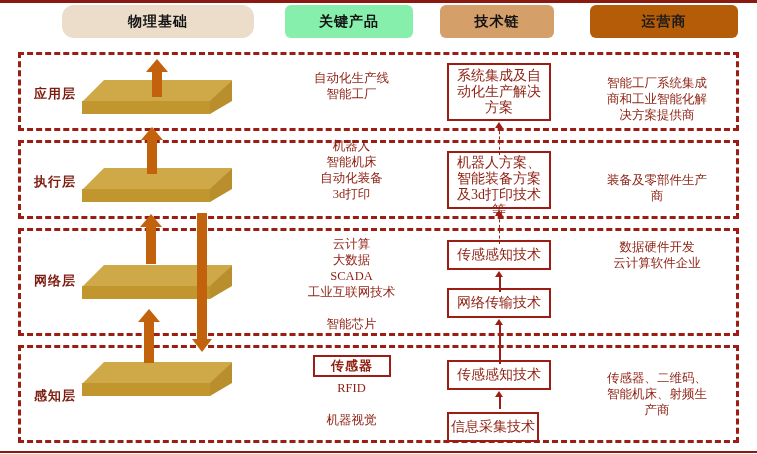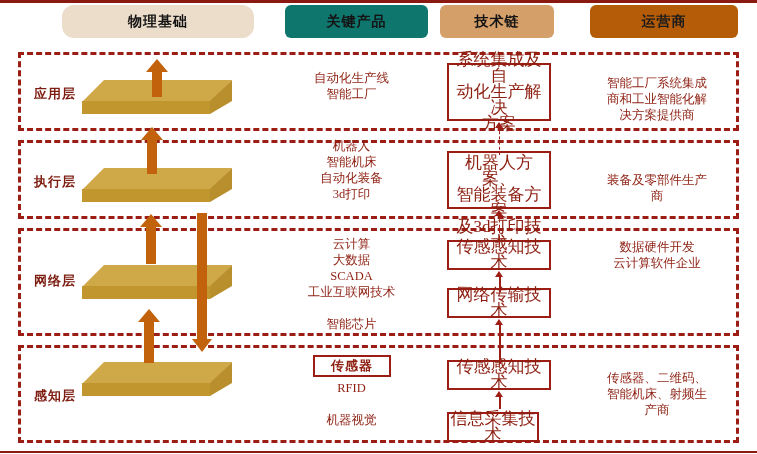--- a/index.html
+++ b/index.html
@@ -21,21 +21,21 @@
     position:absolute;top:5px;height:33px;
     border-radius:6px;
     display:flex;align-items:center;justify-content:center;
     color:#141414;
     font-weight:bold;
     font-size:14px;
     letter-spacing:1px;
     font-family:"Liberation Serif","DejaVu Serif",serif;
   }
   .hdr1{left:62px;width:192px;background:#ecddcb;border-radius:12px;}
-  .hdr2{left:285px;width:143px;background:#0f766e;}
+  .hdr2{left:285px;width:128px;background:#86efac;}
   .hdr3{left:440px;width:114px;background:#d59f6a;}
   .hdr4{left:590px;width:148px;background:#b55c08;color:#1a1a1a;}
 
   
   .row{
     position:absolute;left:18px;width:721px;
     border:3px dashed #9b1d13;
     box-sizing:border-box;
   }
   #row-app  {top:52px;  height:79px;}
@@ -103,21 +103,21 @@
     white-space:pre-line;
     font-family:"Liberation Serif","DejaVu Serif",serif;
   }
 
   
   .techbox{
     position:absolute;
     border:2px solid #9b1d13;
     background:#ffffff;
     color:#8d1f11;
-    font-size:17px;
+    font-size:14px;
     line-height:16px;
     text-align:center;
     box-sizing:border-box;
     display:flex;align-items:center;justify-content:center;
     white-space:pre-line;
     font-family:"Liberation Serif","DejaVu Serif",serif;
     overflow:visible;
   }
   .techbox.overflow{display:block;padding-top:2px;}
 

